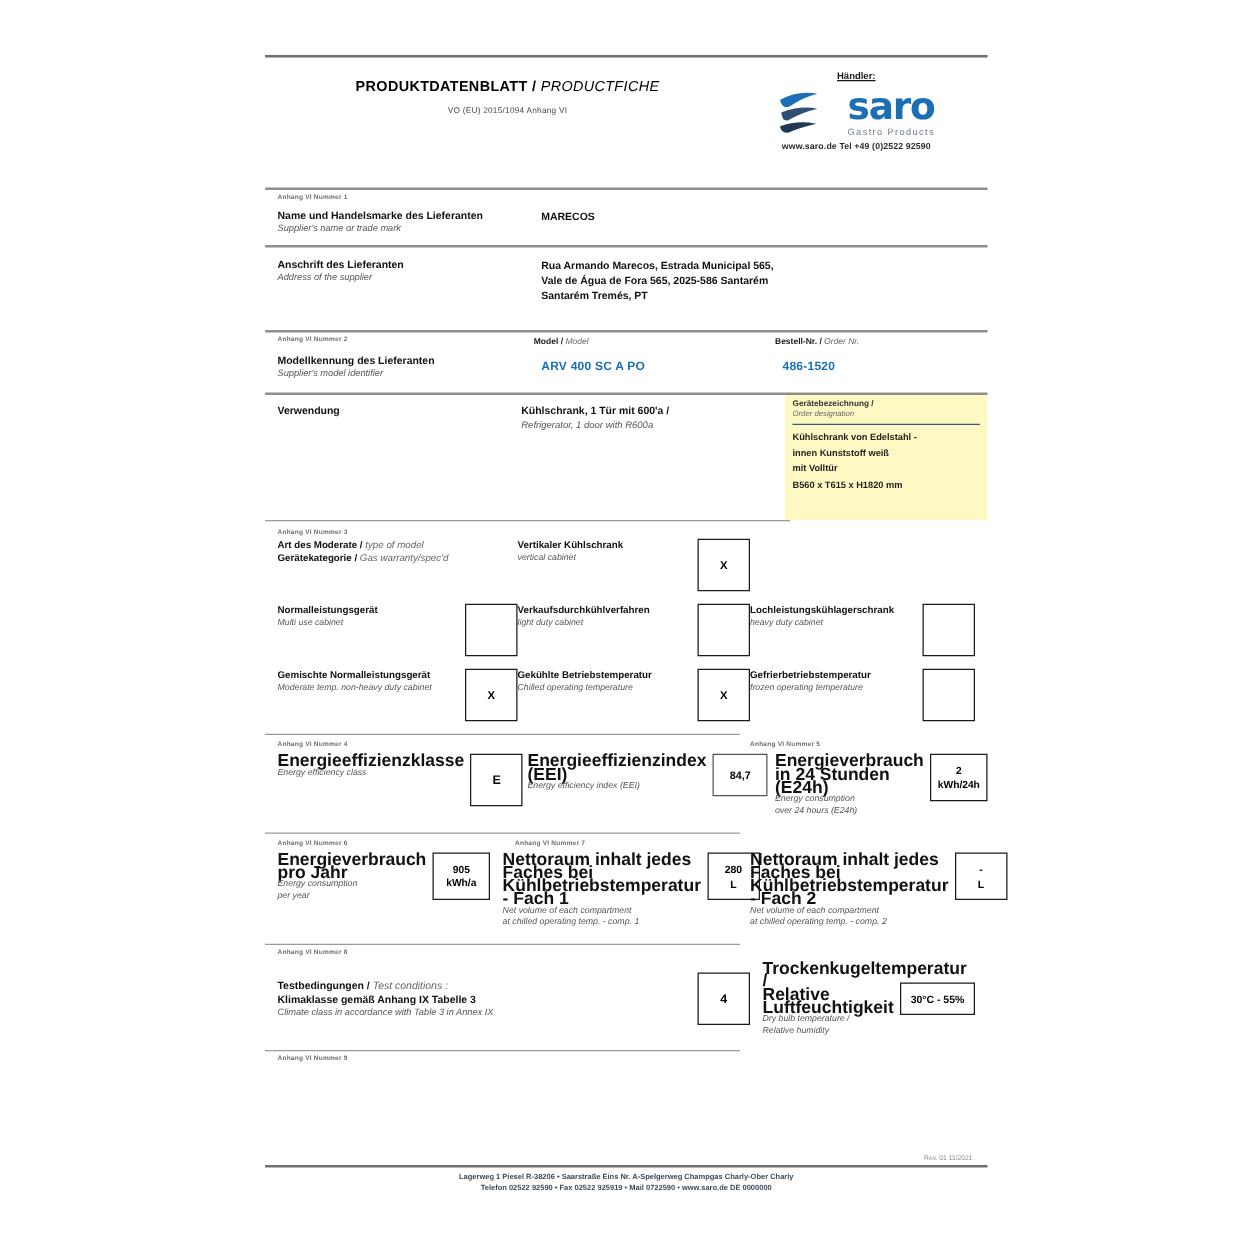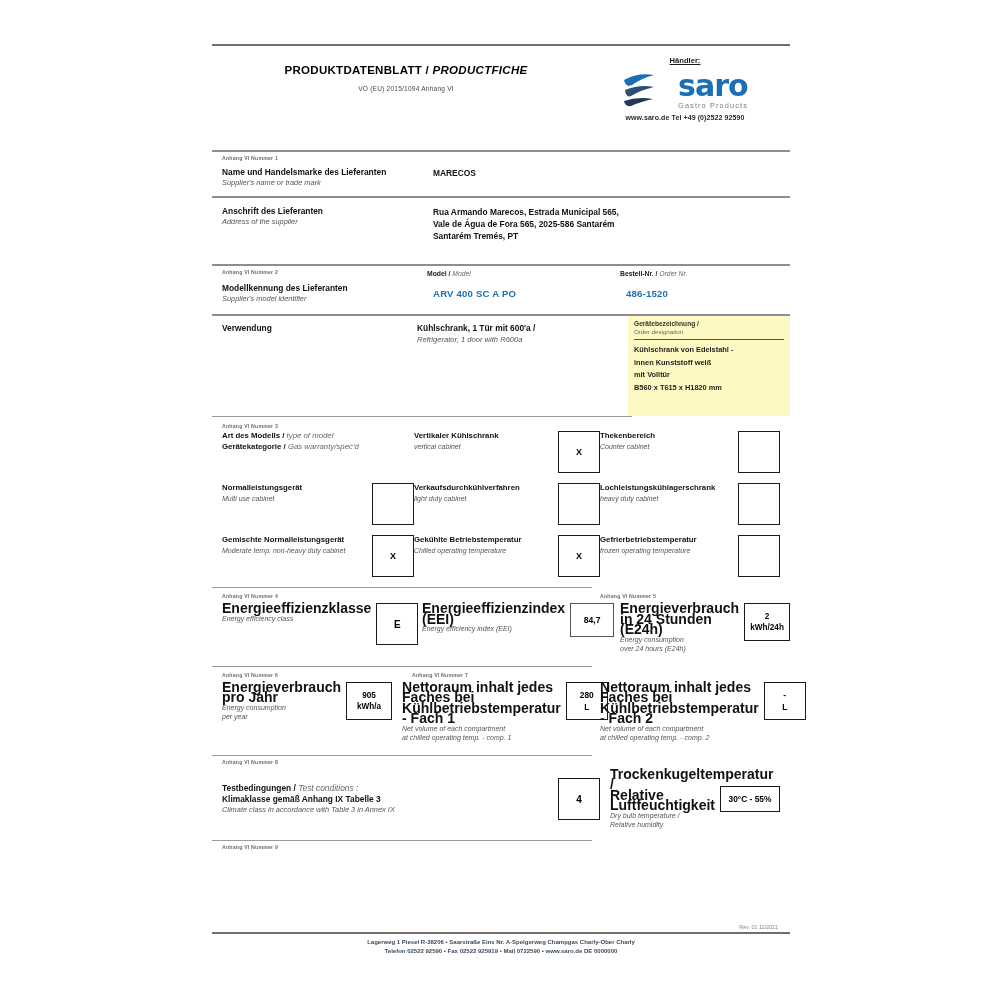--- a/index.html
+++ b/index.html
@@ -70,21 +70,21 @@
   }
   .doc-title {
     font-size: 11.5px;
     font-weight: bold;
     letter-spacing: .3px;
     text-align: center;
     color: #000;
   }
   .doc-title .it {
     font-style: italic;
-    font-weight: bold;
+    font-weight: normal;
     margin-top: 24px;
   }
   .doc-sub {
     text-align: center;
     font-size: 6.6px;
     color: #4a4a4a;
     margin-top: 9px;
     letter-spacing: .2px;
   }
   .header-right {
@@ -364,42 +364,35 @@
 
   <hr class="rule thin" style="width:420px;">
 
   <div class="cbgrid">
     <div class="eyebrow" style="margin-left:0;">Anhang VI Nummer 3</div>
 
     <div class="cbrow">
       <div class="cbcell c1">
         <div class="cbtext">
           <div class="de">
-            <span>Art des Modells /</span>
+            <span>Art des Moderate /</span>
             <i>type of model</i>
           </div>
           <div class="de">
             <span>Gerätekategorie /</span>
             <i>Gas warranty/spec'd</i>
           </div>
         </div>
       </div>
       <div class="cbcell c2">
         <div class="cbtext">
           <div class="de">Vertikaler Kühlschrank</div>
           <div class="en">vertical cabinet</div>
         </div>
         <div class="cbox">X</div>
-      </div>
-      <div class="cbcell c3">
-        <div class="cbtext">
-          <div class="de">Thekenbereich</div>
-          <div class="en">Counter cabinet</div>
-        </div>
-        <div class="cbox"></div>
       </div>
     </div>
 
     <div class="cbrow">
       <div class="cbcell c1">
         <div class="cbtext">
           <div class="de">Normalleistungsgerät</div>
           <div class="en">Multi use cabinet</div>
         </div>
         <div class="cbox"></div>

